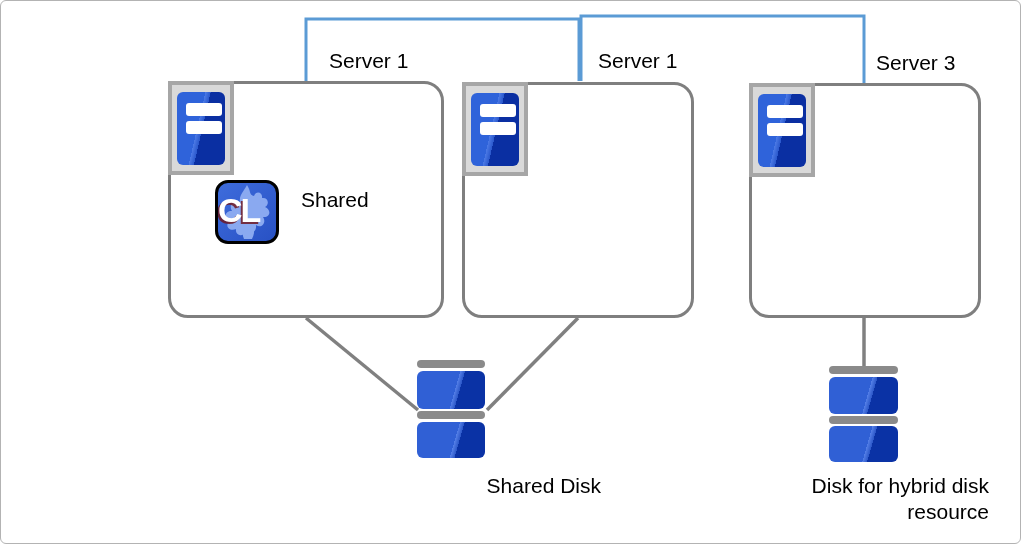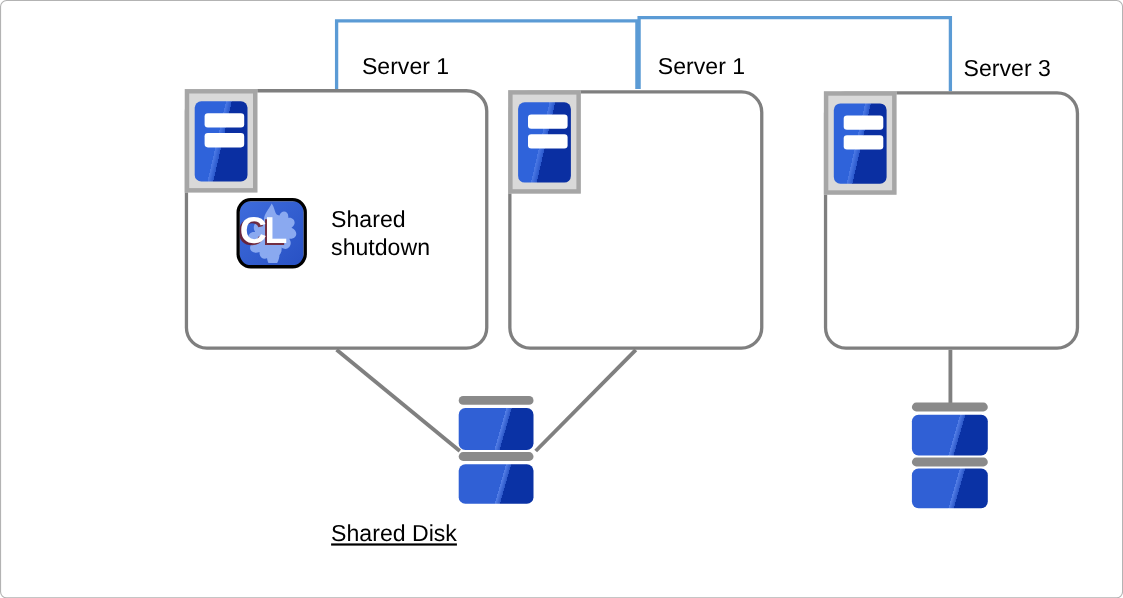--- a/index.html
+++ b/index.html
@@ -71,21 +71,21 @@
   .d1-body1{left:416px;top:370px;width:68px;height:38px;}
   .d1-bar2{left:416px;top:410px;width:68px;}
   .d1-body2{left:416px;top:421px;width:68px;height:36px;}
   
   .d2-bar1{left:828px;top:365px;width:69px;}
   .d2-body1{left:828px;top:376px;width:69px;height:37px;}
   .d2-bar2{left:828px;top:415px;width:69px;}
   .d2-body2{left:828px;top:425px;width:69px;height:36px;}
 
   .disk-label{
-    position:absolute;font-size:21px;line-height:26px;text-align:left;text-decoration:underline;
+    position:absolute;font-size:21px;line-height:26px;text-align:right;
   }
   .dlab1{left:300px;top:472px;width:300px;}
   .dlab2{left:738px;top:472px;width:250px;}
 </style>
 </head>
 <body>
 
 <div class="canvas">
 
   <svg class="lines" viewBox="0 0 1021 544">
@@ -125,32 +125,33 @@
 
   <div class="cl-icon">
     <svg width="58" height="58" viewBox="0 0 58 58">
       <path fill="#8AA9F0" d="M29 2 C33 8 31 12 36 13 C38 7 45 9 44 15 C50 14 52 21 47 24 C54 27 52 35 45 34 C49 40 43 46 38 42 C39 50 31 53 28 47 C26 55 17 53 18 46 C11 49 6 42 12 38 C5 36 7 27 14 28 C10 22 16 15 22 19 C21 12 26 8 29 2 Z"></path>
       <path fill="#8AA9F0" d="M30 40 C36 42 38 48 34 56 L26 56 C23 49 25 43 30 40 Z"></path>
     </svg>
     <div class="cl-letters">CL</div>
   </div>
   <div class="cluster-label">
     <div>Shared</div>
-    <div>shutdown</div>
   </div>
 
   <div class="disk-part disk-bar d1-bar1"></div>
   <div class="disk-part disk-body d1-body1"></div>
   <div class="disk-part disk-bar d1-bar2"></div>
   <div class="disk-part disk-body d1-body2"></div>
 
   <div class="disk-part disk-bar d2-bar1"></div>
   <div class="disk-part disk-body d2-body1"></div>
   <div class="disk-part disk-bar d2-bar2"></div>
   <div class="disk-part disk-body d2-body2"></div>
 
   <div class="disk-label dlab1">
     <div>Shared Disk</div>
   </div>
   <div class="disk-label dlab2">
+    <div>Disk for hybrid disk</div>
+    <div>resource</div>
   </div>
 
 </div>
 
 </body></html>

